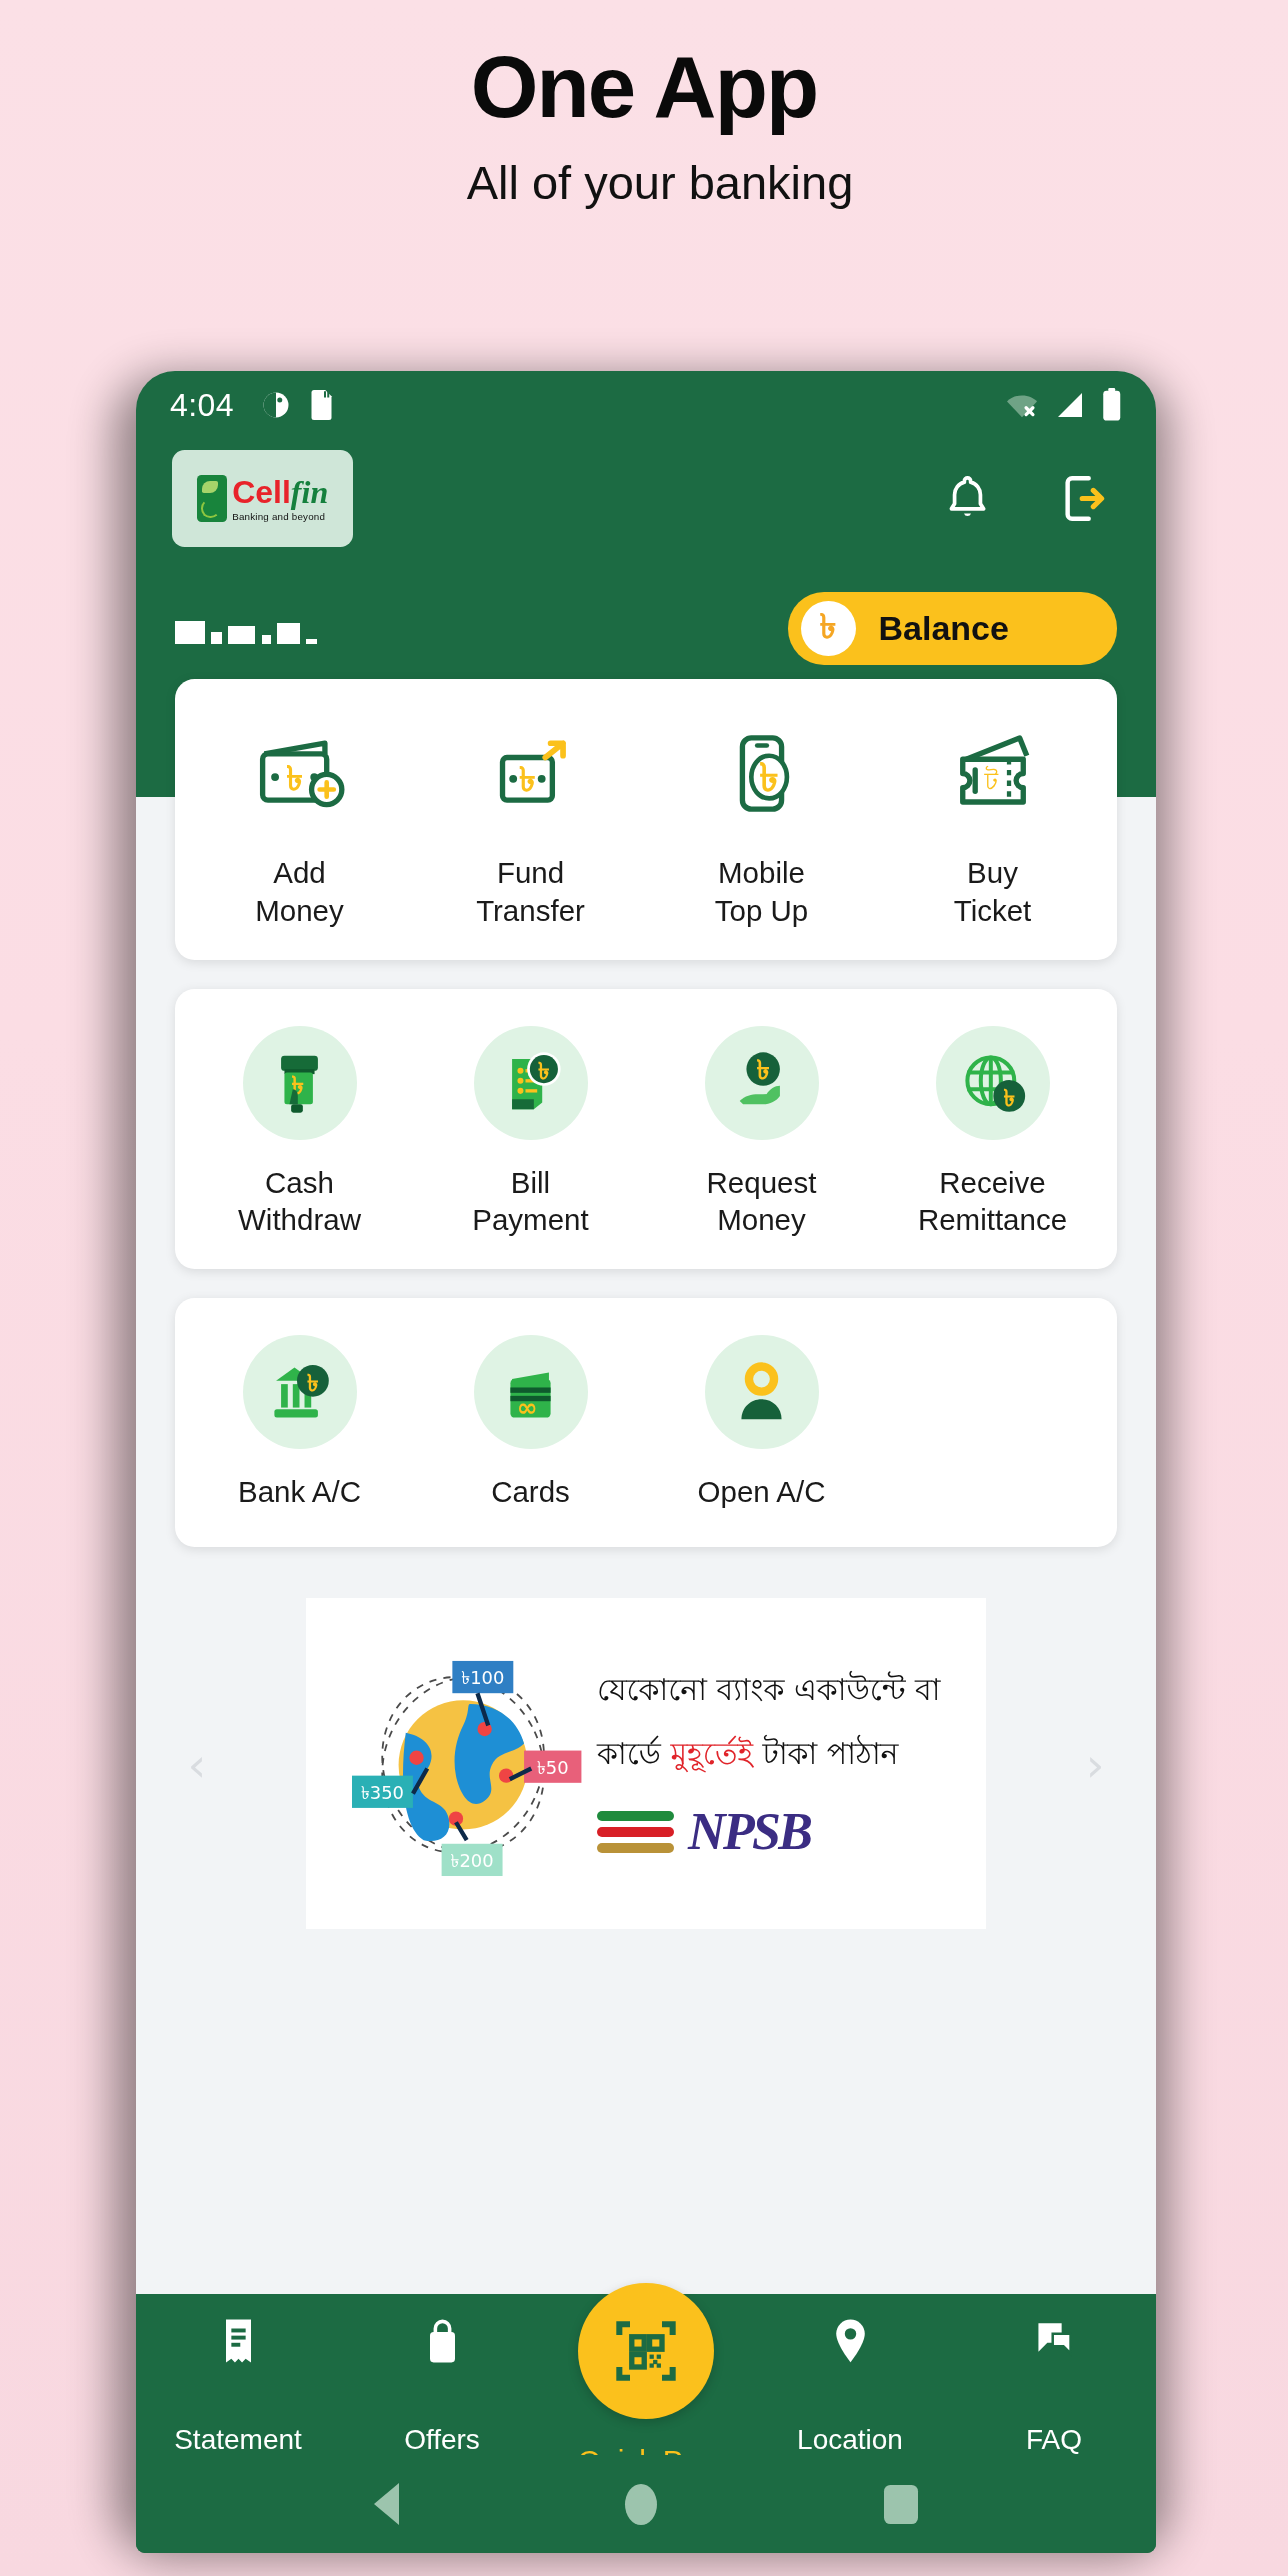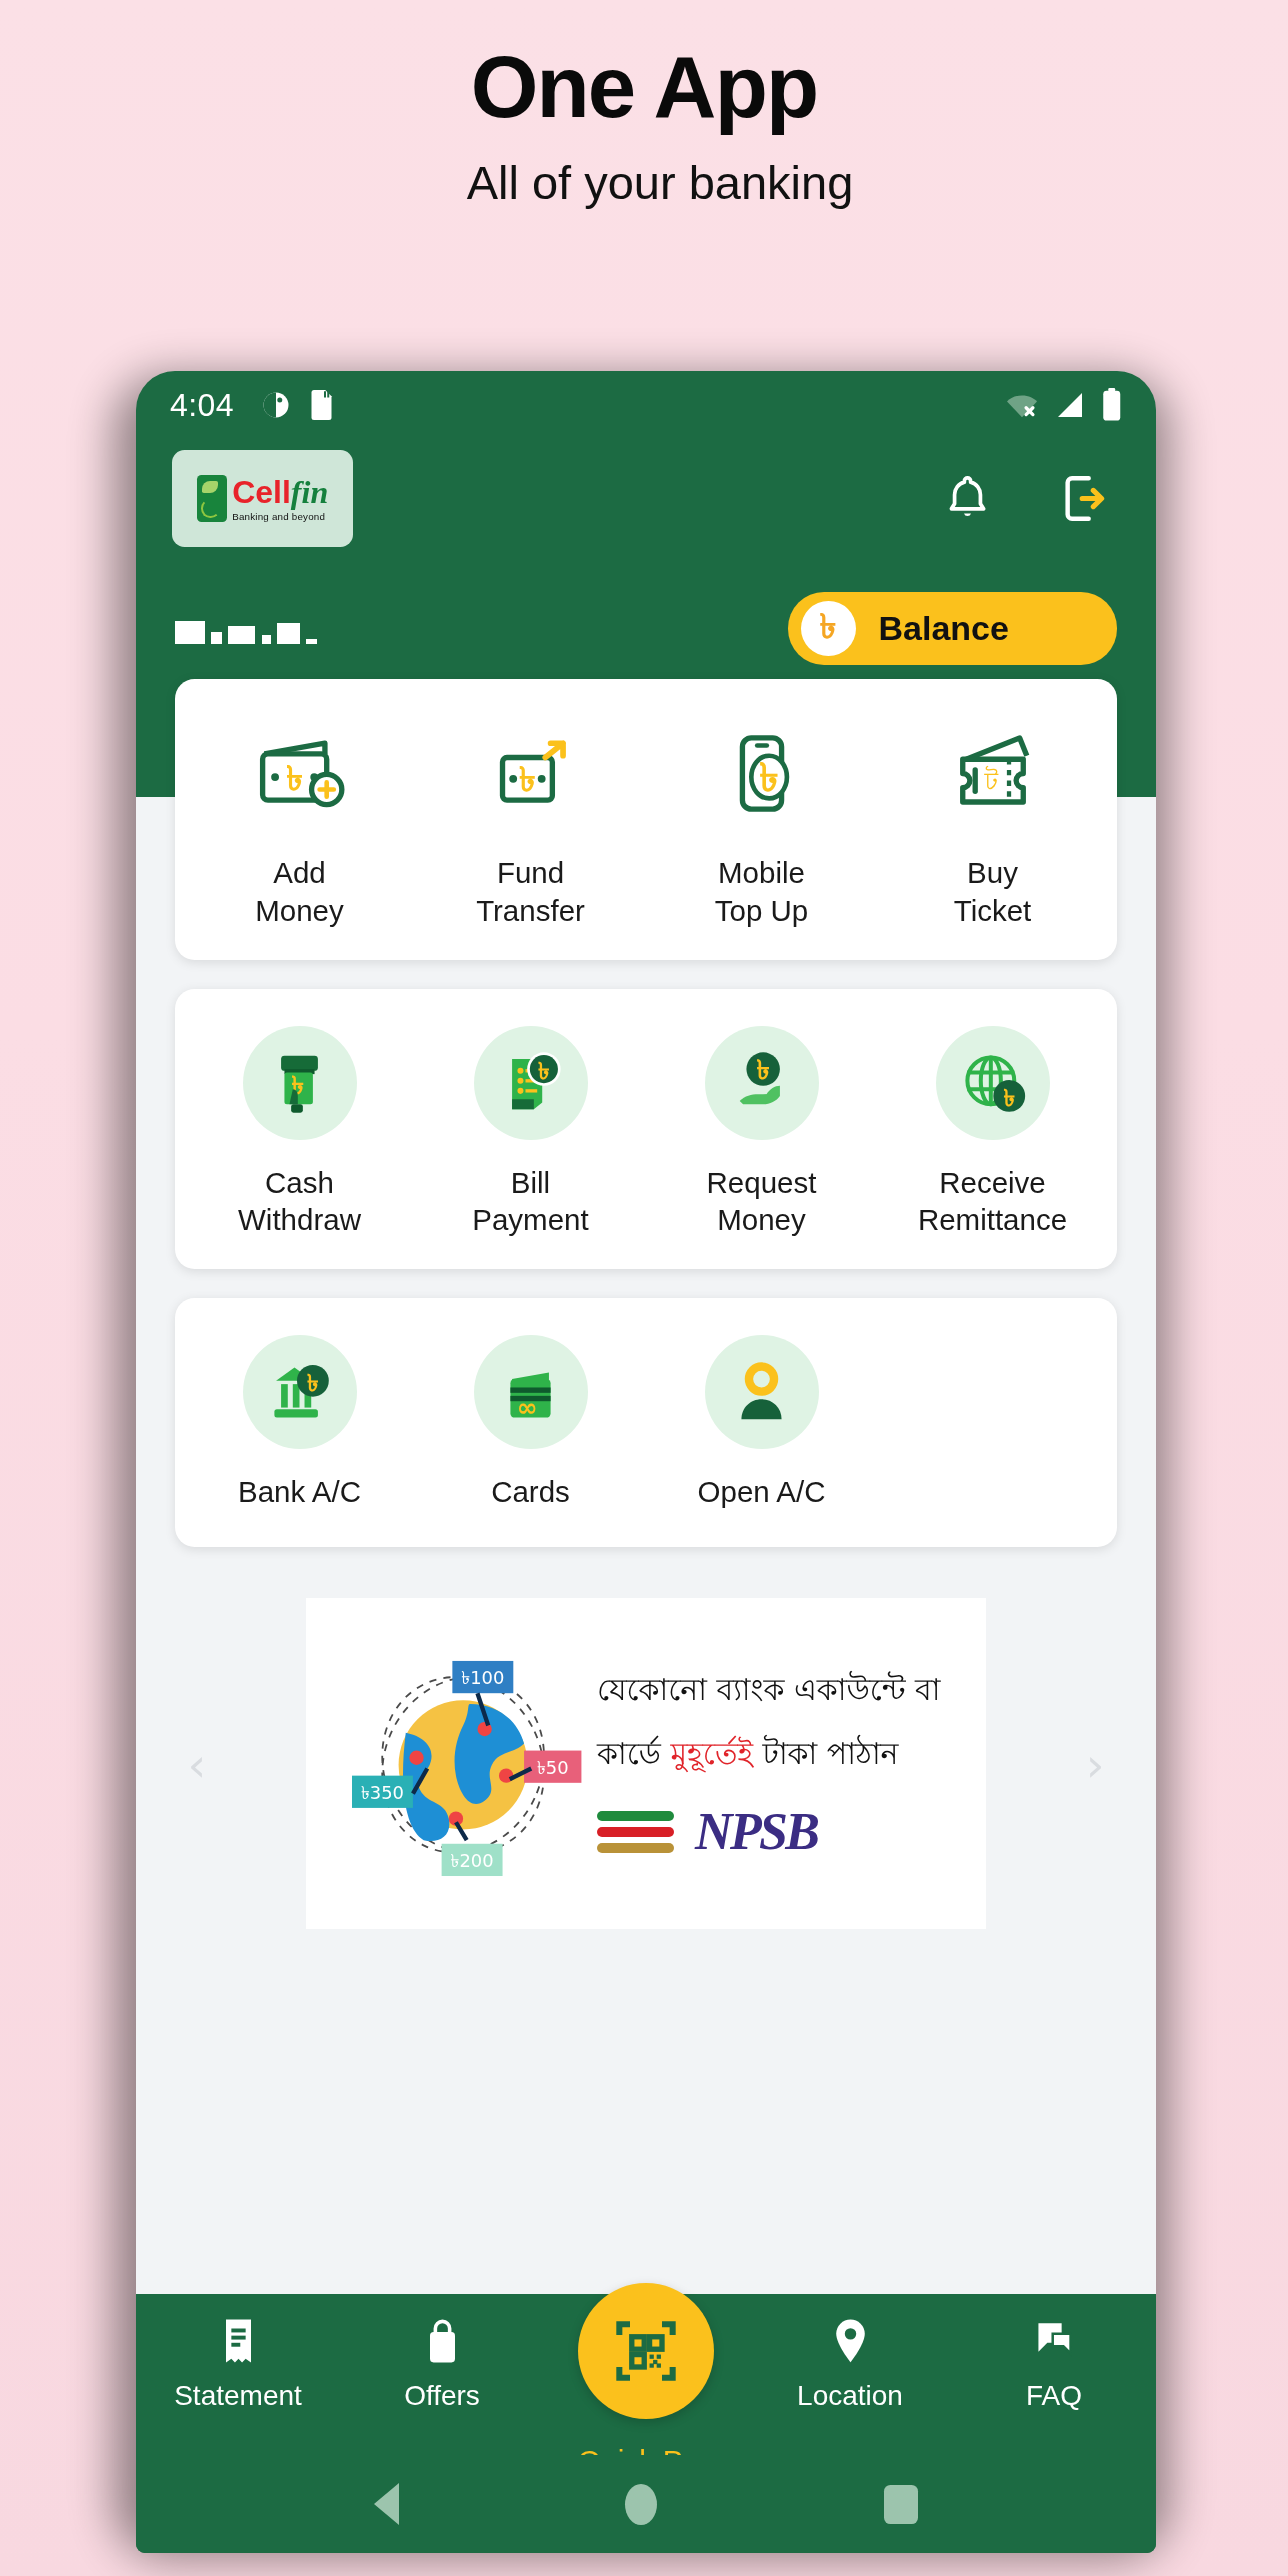--- a/index.html
+++ b/index.html
@@ -99,40 +99,40 @@
     position:relative; margin:0 39px; background:#f2f4f6; border-radius:12.5px;
     height:376px; display:flex; align-items:center; justify-content:center;
   }
   .banner-inner{
     width:680px; height:331px; background:#fff; display:flex; align-items:center;
     justify-content:center; gap:12.5px; padding:12.5px 19.7px; overflow:hidden;
   }
   .banner-text{ display:flex; flex-direction:column; gap:12.5px; align-items:flex-start; }
   .bn-line{ font-size:30px; color:#111; font-family:"DejaVu Sans",sans-serif; white-space:nowrap; }
   .bn-red{ color:#e0242a; }
-  .npsb{ display:flex; align-items:center; gap:21px; margin-top:9px; }
+  .npsb{ display:flex; align-items:center; gap:14px; margin-top:9px; }
   .npsb-strokes{ display:flex; flex-direction:column; gap:6.3px; }
   .npsb-strokes i{ display:block; width:77px; height:9.8px; border-radius:5.4px; }
   .npsb-word{
     font-size:52px; font-weight:bold; font-style:italic; color:#3b2d83;
     font-family:"Liberation Serif",serif; letter-spacing:-2.7px;
   }
   .car-arrow{
     position:absolute; top:50%; transform:translateY(-50%); color:#c9cdd2;
     font-size:47px; opacity:.6; font-family:"DejaVu Sans",sans-serif;
   }
   .car-arrow.left{ left:12.5px; } .car-arrow.right{ right:12.5px; }
 
   
   .bottomnav{
     position:absolute; left:0; right:0; bottom:98px; height:161px; background:#1c6b43;
     display:flex; align-items:flex-start; padding-top:21.5px;
   }
   .navitem{ flex:1; display:flex; flex-direction:column; align-items:center; gap:14.3px; }
-  .navitem .nlabel{ font-size:28px; color:#fff; }
+  .navitem .nlabel{ font-size:28px; color:#fff;margin-top:44px; }
   .nav-spacer{ flex:1; }
   .fab{
     position:absolute; left:50%; transform:translateX(-50%); bottom:134px;
     width:136px; height:136px; border-radius:50%; background:#fbc11c;
     display:flex; align-items:center; justify-content:center;
     box-shadow:0 3.6px 10.7px rgba(0,0,0,.18);
   }
   .fab-label{
     position:absolute; left:50%; transform:translateX(-50%); bottom:75px;
     font-size:30px; color:#fbc11c; white-space:nowrap;

